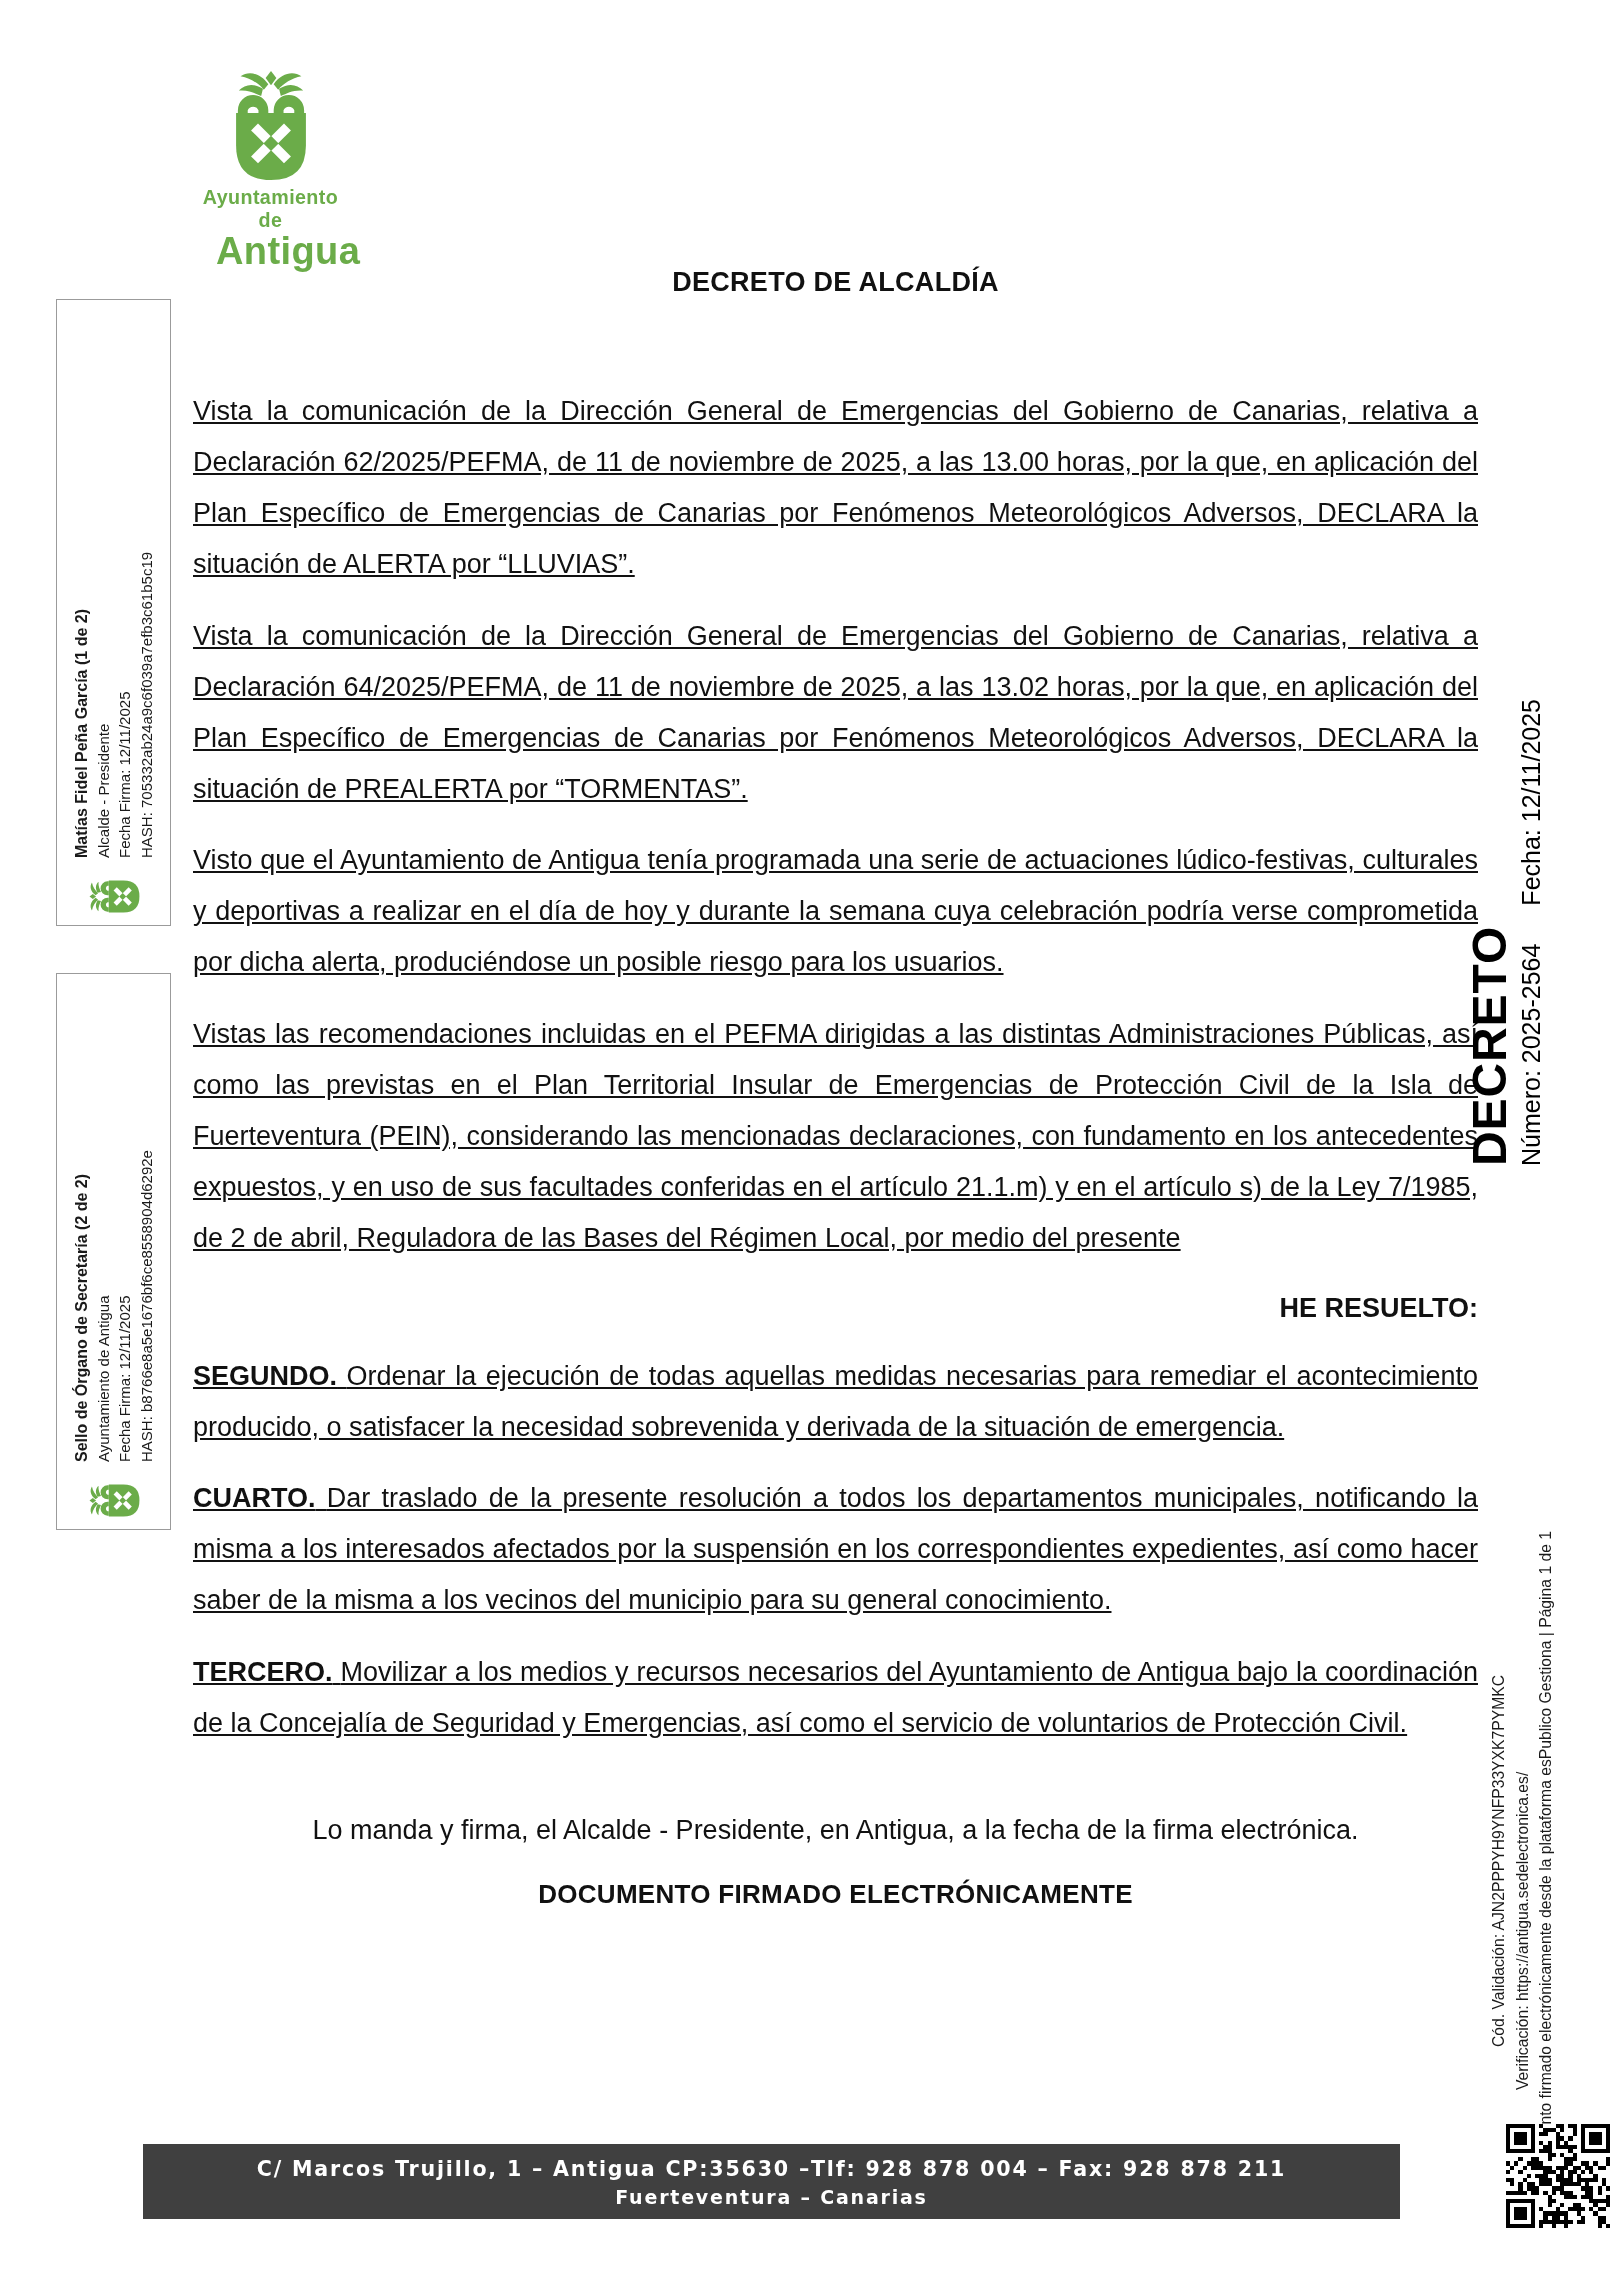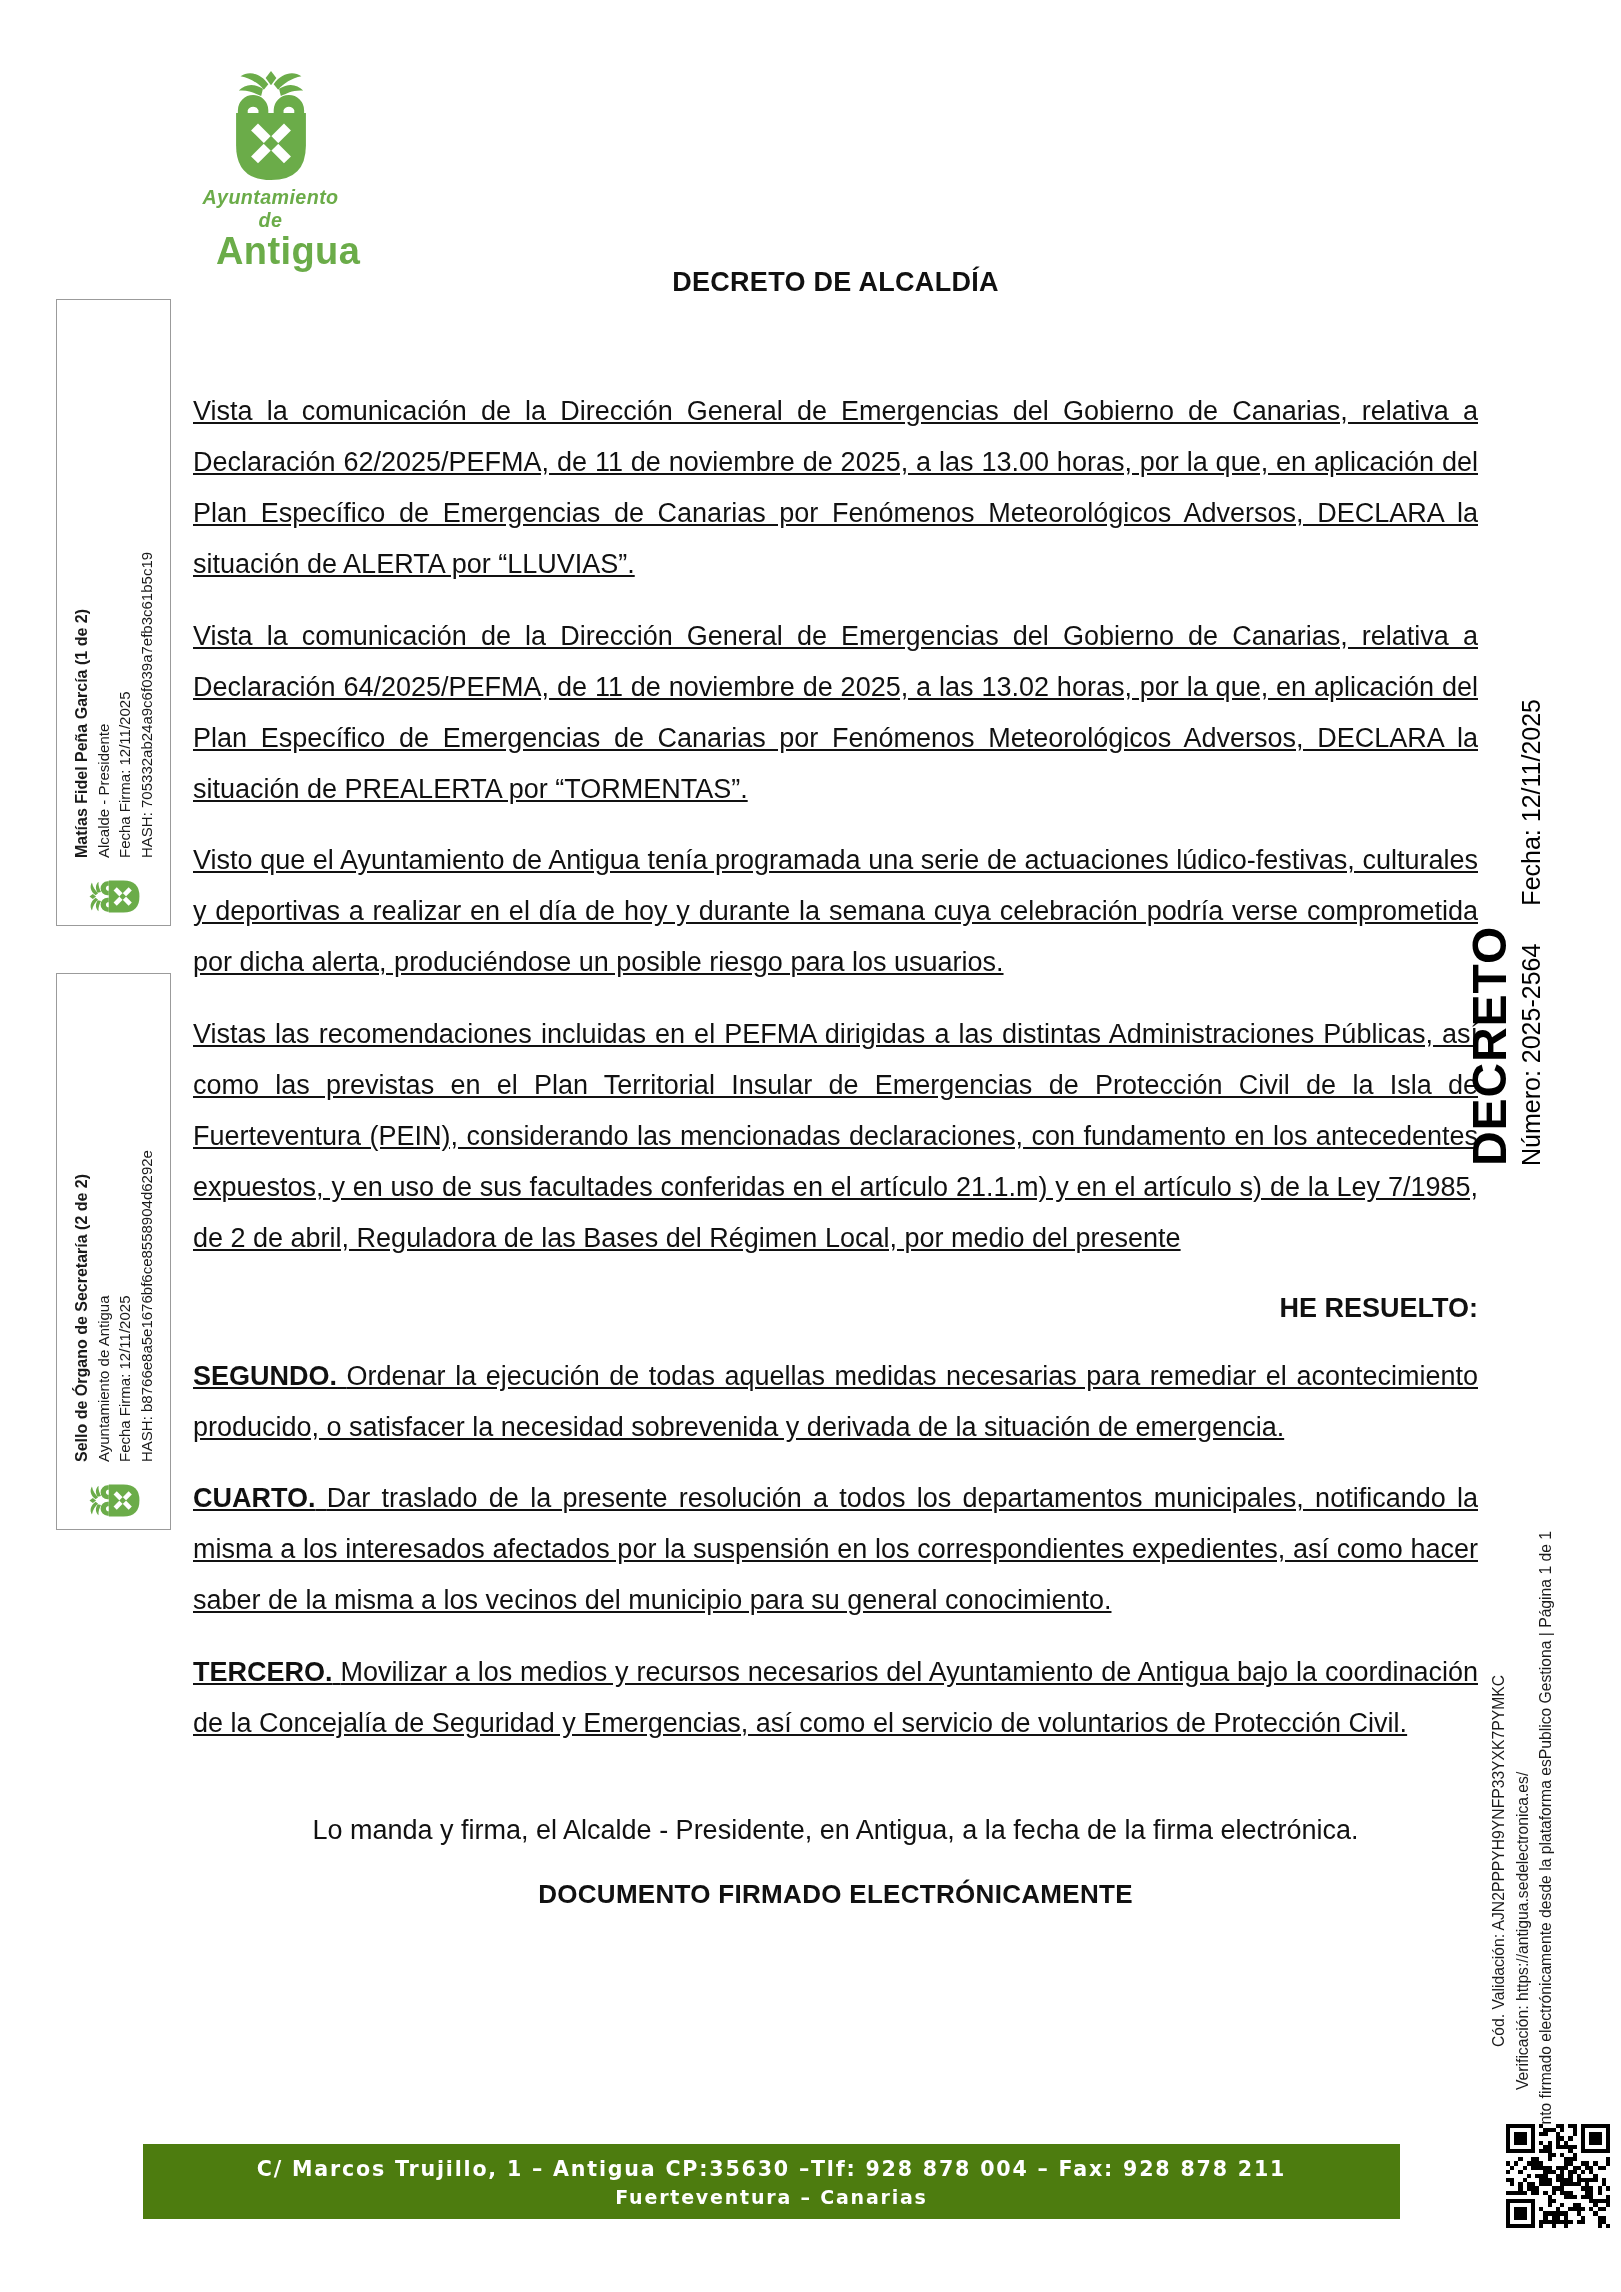--- a/index.html
+++ b/index.html
@@ -8,21 +8,21 @@
     width:1622px;height:2293px;
     background:#ffffff;
     font-family:"Liberation Sans",sans-serif;
     color:#111;
     overflow:hidden;
     margin:0 auto;
   }
   
   .logo{position:absolute;left:199px;top:70px;width:143px;text-align:center;}
   .logo svg{display:block;margin:0 auto;}
-  .logo .org-small{font-size:19.7px;font-weight:bold;color:#6BAC49;margin-top:5.4px;letter-spacing:0.4px;font-style:italic;}
+  .logo .org-small{font-size:19.7px;font-weight:bold;color:#6BAC49;margin-top:5.4px;letter-spacing:0.4px;}
   .logo .org-name{font-size:38px;font-weight:bold;color:#6BAC49;line-height:1.0;letter-spacing:0.4px;margin-left:17px;}
   
   .main-col{position:absolute;left:193px;top:267px;width:1285px;}
   .doc-title{font-size:27px;font-weight:bold;text-align:center;margin:0 0 88px 0;letter-spacing:0.3px;}
   .body-par{font-size:27px;line-height:51px;text-align:justify;margin:0 0 20.6px 0;text-decoration:underline;}
   .resolve-heading{font-size:27px;font-weight:bold;text-align:right;margin:29px 0 27px 0;}
   .closing{font-size:27px;line-height:51px;text-align:center;margin:56px 0 23px 0;}
   .signed-notice{font-size:26px;font-weight:bold;text-align:center;margin:0;letter-spacing:0.3px;}
   
   .stamp-box{position:absolute;left:56px;width:115px;border:1.8px solid #9b9b9b;background:#fff;box-sizing:border-box;}
@@ -48,21 +48,21 @@
   .v-decreto{left:1462px;top:1166px;font-size:48px;font-weight:bold;letter-spacing:0.9px;color:#000;}
   .v-numfecha{left:1517px;top:1166px;font-size:25px;color:#000;}
   .v-numfecha .gap{display:inline-block;width:38px;}
   .v-small{font-size:15.7px;color:#1a1a1a;}
   .v-cod{left:1490px;top:2047px;}
   .v-ver{left:1514px;top:2090px;}
   .v-plat{left:1537px;top:2183px;}
   
   .footer-bar{
     position:absolute;left:143px;top:2144px;width:1257px;height:75px;
-    background:#4d7c0f;color:#fff;text-align:center;
+    background:#404040;color:#fff;text-align:center;
     font-family:"DejaVu Sans",sans-serif;font-weight:bold;
     padding-top:10.7px;box-sizing:border-box;
   }
   .footer-line1{font-size:20.6px;letter-spacing:1.8px;line-height:29px;}
   .footer-line2{font-size:19px;letter-spacing:1.8px;line-height:27px;}
   
   .qr{position:absolute;left:1506px;top:2124px;width:104px;height:104px;}
 </style>
 </head>
 <body>

